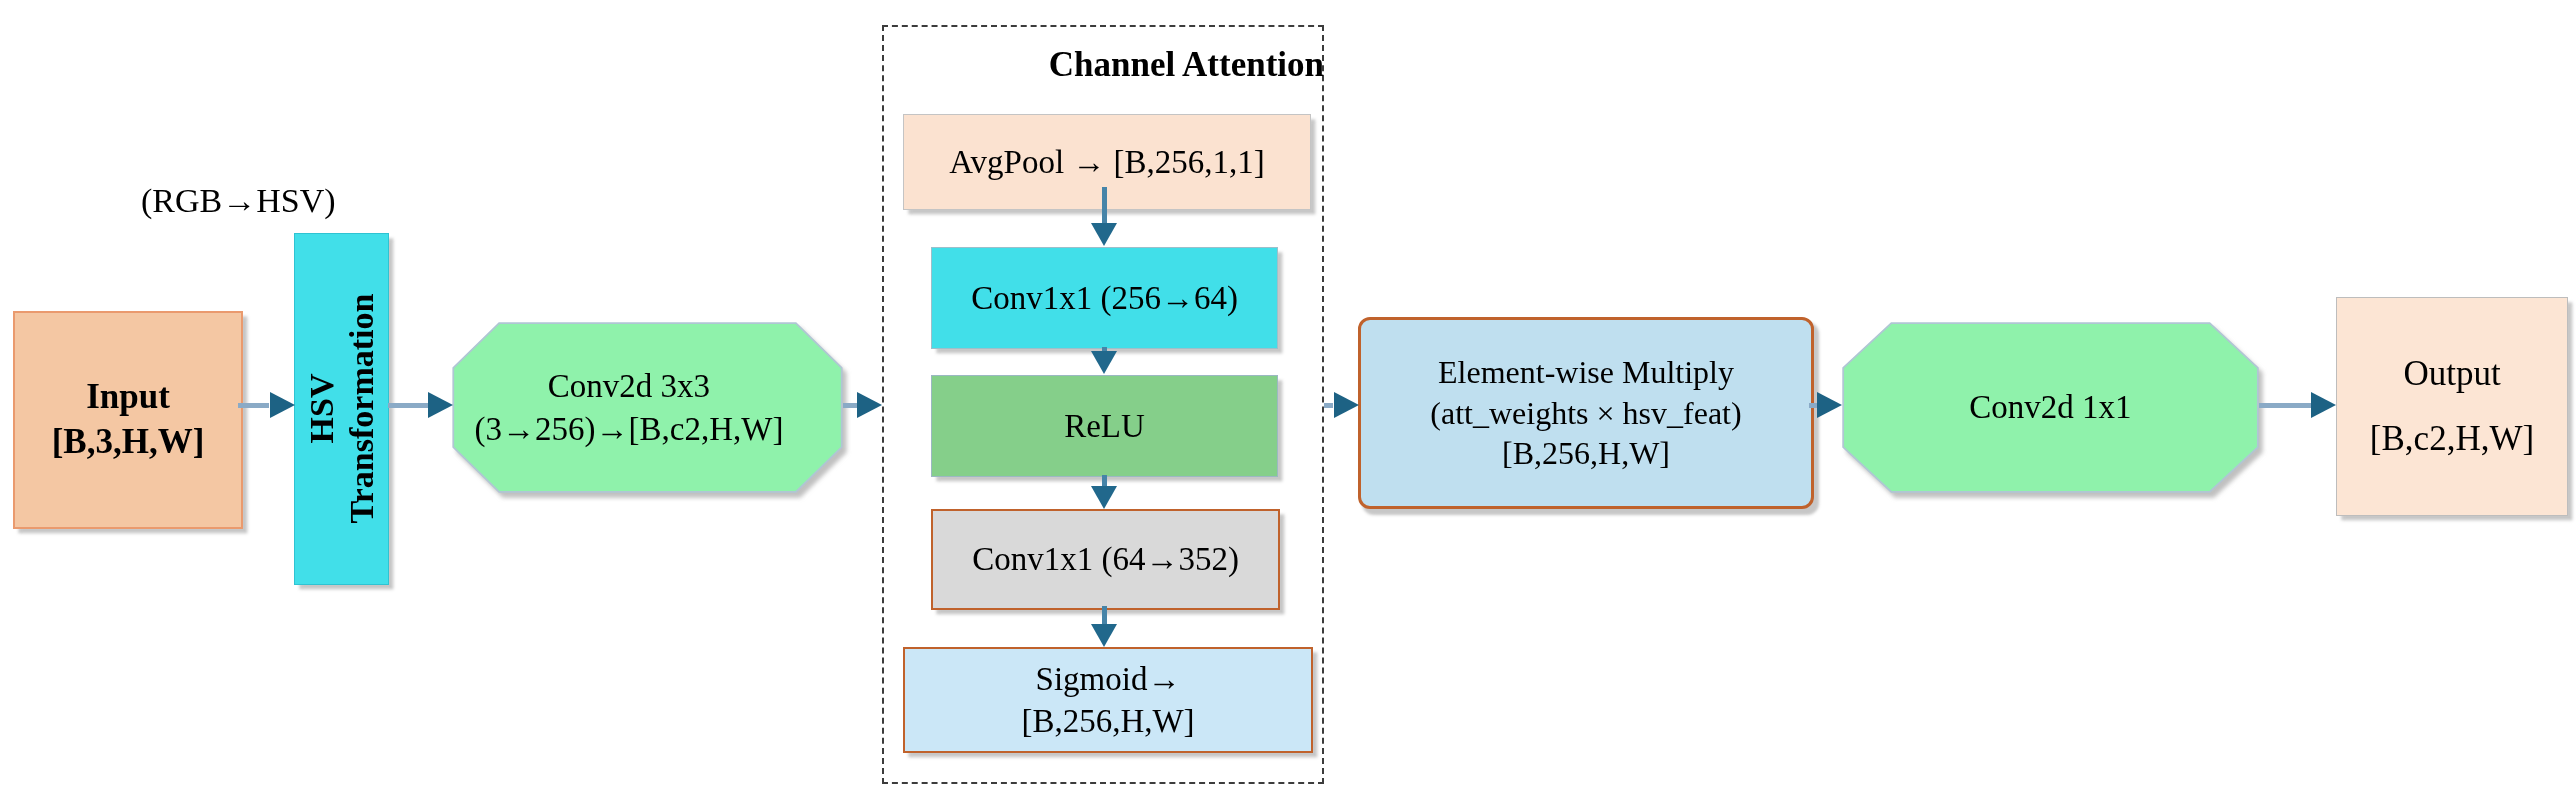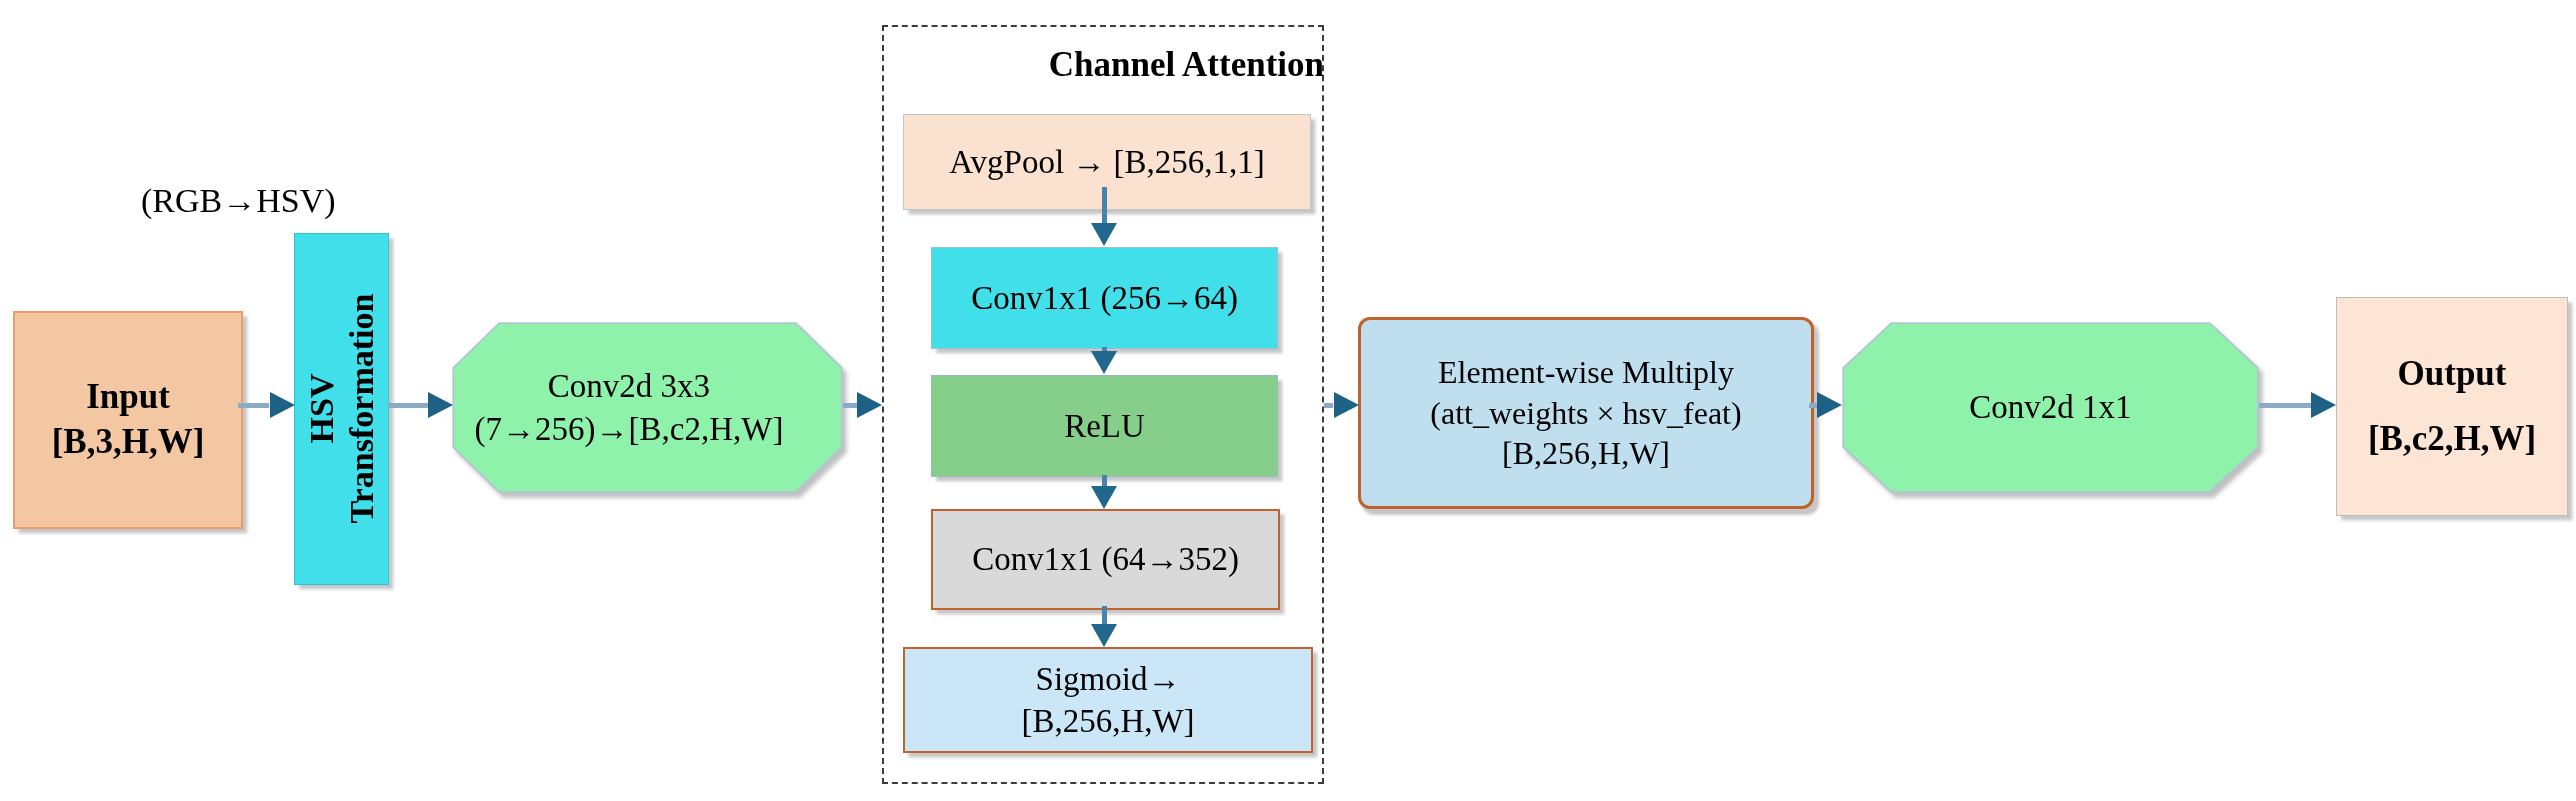--- a/index.html
+++ b/index.html
@@ -29,21 +29,21 @@
                background:#41dfe9;border:1.8px solid #9dbfca;font-size:33px;}
   .relu-box{left:931px;top:375px;width:345px;height:100px;
             background:#85cf8a;border:1.8px solid #9bb8c2;font-size:33px;}
   .convexp-box{left:931px;top:509px;width:345px;height:97px;
                background:#d9d9d9;border:2.9px solid #c0622c;font-size:33px;}
   .sigmoid-box{left:903px;top:647px;width:406px;height:102px;
                background:#cbe7f7;border:2.9px solid #c0622c;font-size:33px;}
   .ewm-box{left:1358px;top:317px;width:450px;height:186px;
            background:#bfdfef;border:3.5px solid #c0622c;border-radius:12px;font-size:32px;}
   .output-box{left:2336px;top:297px;width:230px;height:217px;
-              background:#fce5d4;border:1.8px solid #bdbdbd;font-size:35px;font-weight:bold;gap:20px;}
+              background:#fce5d4;border:1.8px solid #bdbdbd;font-size:35px;font-weight:normal;gap:20px;}
   .rgbhsv{left:141px;top:182px;font-size:34px;position:absolute;}
   
   .hshaft{position:absolute;height:5.3px;background:#8aaac6;top:403px;}
   .hhead{position:absolute;width:0;height:0;top:392px;
          border-top:13px solid transparent;border-bottom:13px solid transparent;
          border-left:25px solid #1d6284;}
   .vshaft{position:absolute;width:4.7px;background:#4684a8;left:1102px;}
   .vhead{position:absolute;width:0;height:0;left:1091px;
          border-left:13px solid transparent;border-right:13px solid transparent;
          border-top:23.5px solid #21688c;}
@@ -64,21 +64,21 @@
     <span>Transformation</span>
   </div>
 </div>
 
 <div class="oct-wrap" style="left:452px;top:322px;width:354px;height:171px;">
   <svg width="391" height="171" viewBox="0 0 665 291">
     <polygon points="80,2 585,2 663,78 663,213 585,289 80,289 2,213 2,78" fill="#8ff2ab" stroke="#b0c6d4" stroke-width="3"></polygon>
   </svg>
   <div class="oct-text">
     <span>Conv2d 3x3</span>
-    <span>(7→256)→[B,c2,H,W]</span>
+    <span>(3→256)→[B,c2,H,W]</span>
   </div>
 </div>
 
 <div class="dashed-box"></div>
 <div class="ca-title">Channel Attention</div>
 
 <div class="box avgpool-box">
   <span>AvgPool → [B,256,1,1]</span>
 </div>
 

